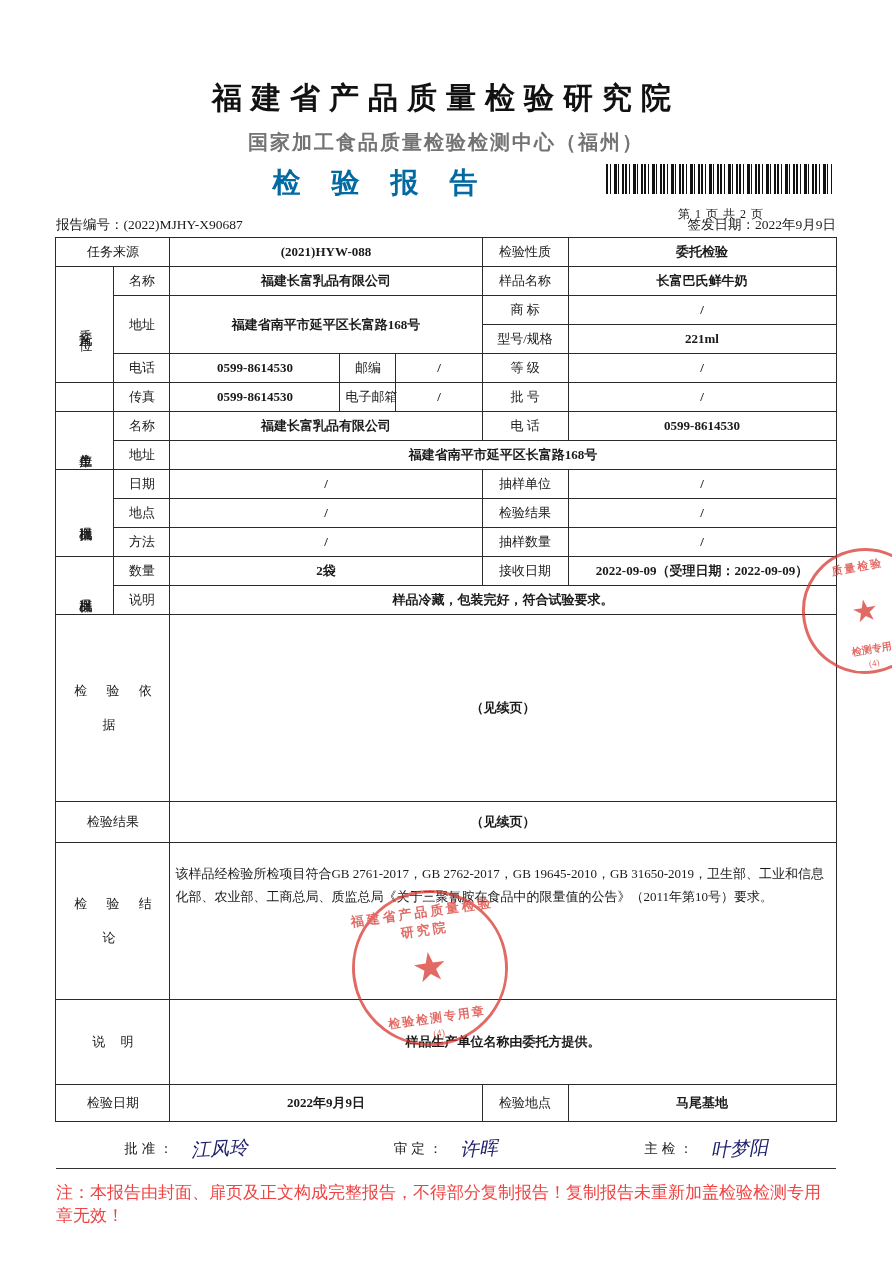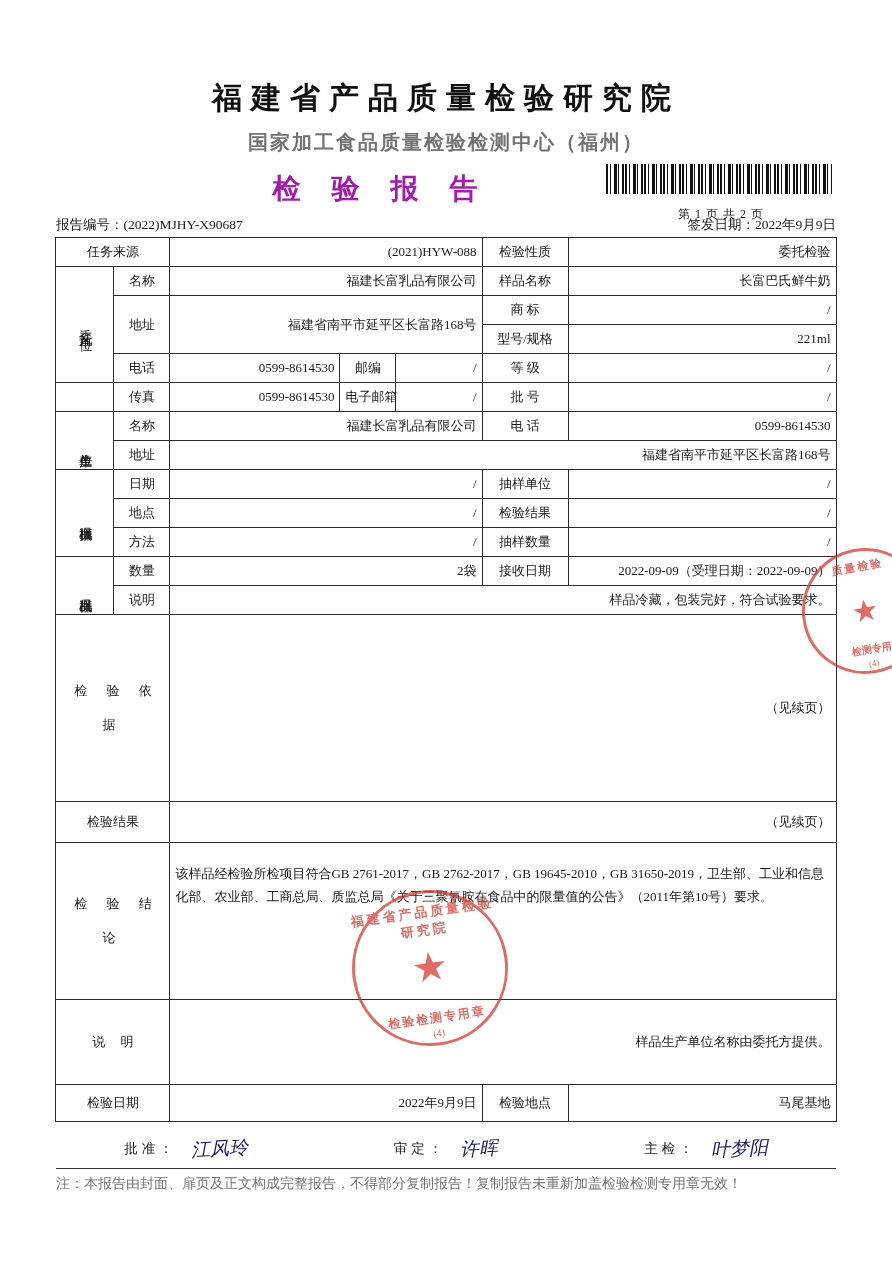--- a/index.html
+++ b/index.html
@@ -43,24 +43,23 @@
     margin-bottom: 8px;
   }
   .report-title-row {
     position: relative;
     height: 50px;
   }
   .report-title {
     font-size: 28px;
     letter-spacing: 12px;
     font-weight: bold;
-    color: #a21caf;
+    color: #0369a1;
     display: inline-block;
     margin-left: -130px;
-    margin-top: 6px;
   }
   .barcode-box {
     position: absolute;
     right: 56px;
     top: 0px;
     text-align: center;
     width: 230px;
   }
   .barcode {
     height: 30px;
@@ -108,22 +107,23 @@
     text-align: center;
     white-space: nowrap;
   }
   td.lbl-sp {
     text-align: center;
     letter-spacing: 6px;
     text-indent: 6px;
     white-space: nowrap;
   }
   td.val {
-    text-align: right;
+    text-align: center;
     padding-left: 8px;
+    font-weight: bold;
   }
   .vert {
     text-align: center;
     line-height: 1.7;
   }
   .tall { height: 30px; }
 
   .cell-multiline {
     line-height: 1.6;
     margin-left: 12px;
@@ -157,23 +157,23 @@
     font-size: 19px;
     color: #1f1f6b;
     transform: rotate(-3deg);
   }
 
   
   .footer {
     width: 780px;
     margin: 0 auto;
     border-top: 1.5px solid #333;
-    padding-top: 6px;
-    font-size: 14px;
-    color: #737373;
+    padding-top: 12px;
+    font-size: 17px;
+    color: #ef4444;
   }
 
   
   .stamp {
     position: absolute;
     border-radius: 50%;
     border: 3px solid #d7322b;
     color: #d7322b;
     opacity: .72;
     pointer-events: none;

